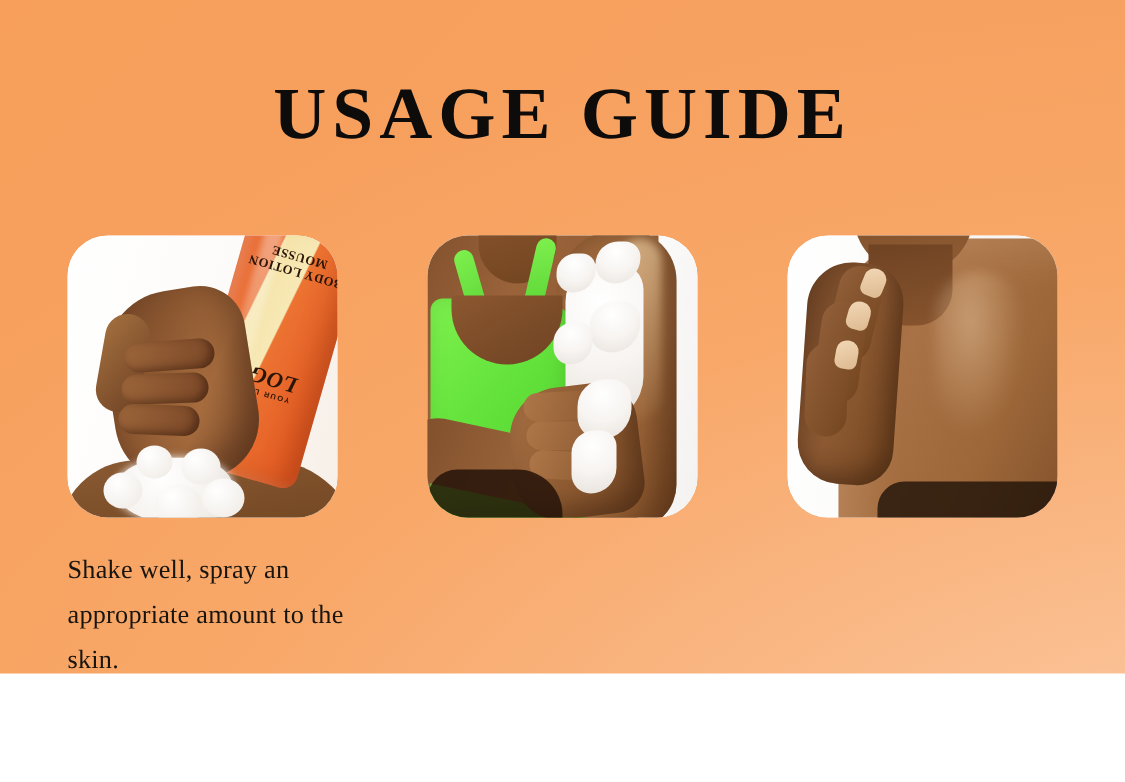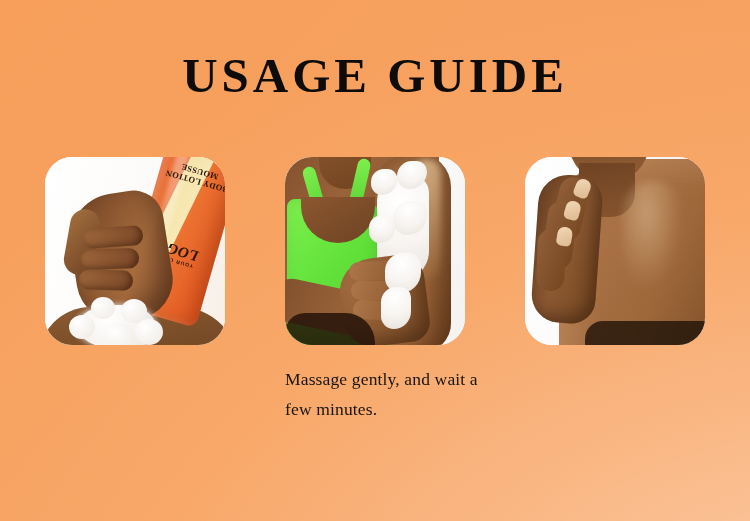--- a/index.html
+++ b/index.html
@@ -9,21 +9,21 @@
   body {
     width: 750px;
     height: 521px;
     overflow: hidden;
     font-family: "Liberation Serif", "DejaVu Serif", serif;
   }
 
   .poster {
     position: relative;
     width: 750px;
-    height: 521px;
+    height: 449px;
     background:
       radial-gradient(ellipse 150% 130% at 118% 128%,
         #fdd0ab 0%,
         #fbc296 22%,
         #f9b47f 45%,
         #f8a869 68%,
         #f7a160 100%);
     overflow: hidden;
   }
   .poster::after {
@@ -478,20 +478,21 @@
 
           <div class="foam">
             <b class="fb1"></b>
               <b class="fb2"></b>
               <b class="fb3"></b>
               <b class="fb4"></b>
               <b class="fb5"></b>
           </div>
         </div>
       </div>
+      <div class="caption">Shake well, spray an appropriate amount to the skin.</div>
     </div>
 
     <div class="step">
       <div class="photo p2">
         <div class="photo-inner">
           <div class="bg"></div>
           <div class="torso"></div>
           <div class="neck"></div>
           <div class="arm"></div>
           <div class="highlight"></div>
@@ -511,21 +512,20 @@
           <div class="applyhand"></div>
           <div class="ahf ahf1"></div>
           <div class="ahf ahf2"></div>
           <div class="ahf ahf3"></div>
 
           <div class="mousse i m5"></div>
           <div class="mousse i m6"></div>
           <div class="dark"></div>
         </div>
       </div>
-      <div class="caption">Massage gently, and wait a few minutes.</div>
     </div>
 
     <div class="step">
       <div class="photo p3">
         <div class="photo-inner">
           <div class="bg"></div>
           <div class="shoulder"></div>
           <div class="chin"></div>
           <div class="neck"></div>
           <div class="sheen"></div>

